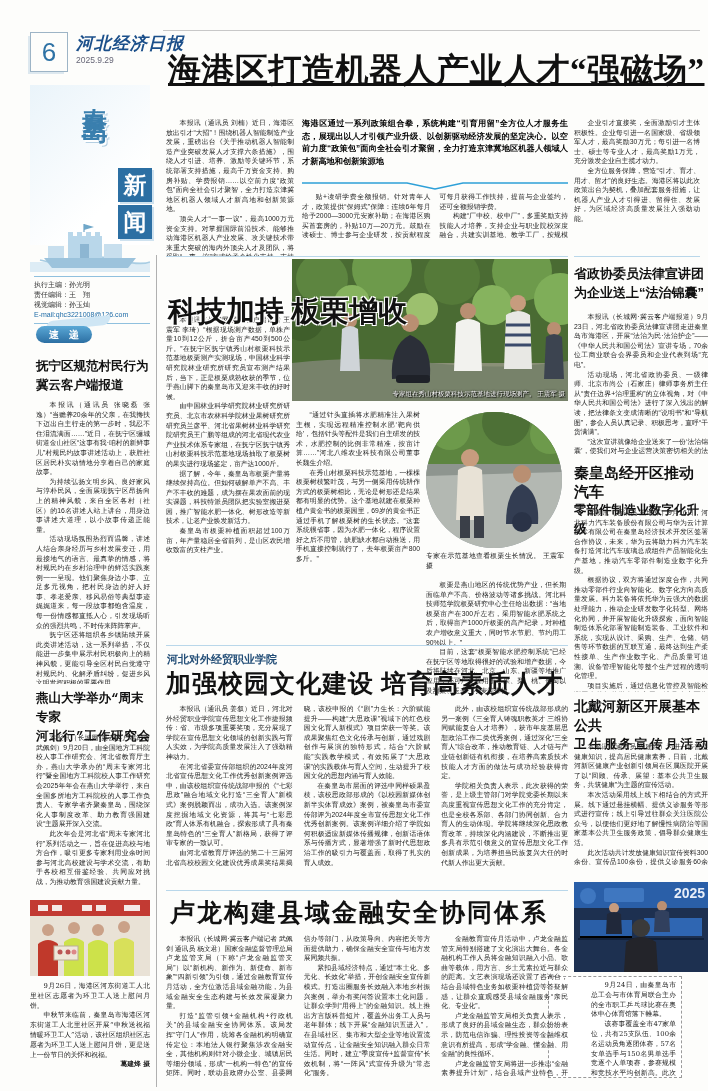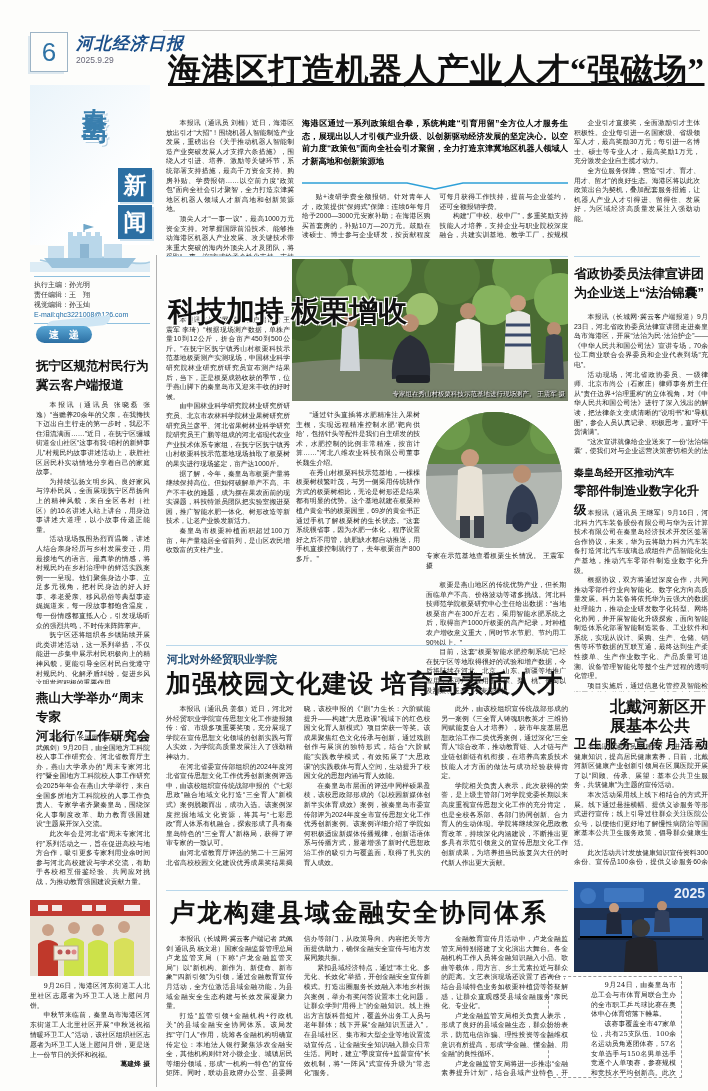--- a/index.html
+++ b/index.html
@@ -271,31 +271,31 @@
     <div class="sub-head">省政协委员法律宣讲团</div>
     <div class="sub-head">为企业送上“法治锦囊”</div>
   </div>
   <div class="abs body" style="left:574px;top:312px;width:134px;height:144px;">
       <p class="para">本报讯（长城网·冀云客户端报道）9月23日，河北省政协委员法律宣讲团走进秦皇岛市海港区，开展“法治为民·法治护企”——《中华人民共和国公司法》宣讲专场，70余位工商业联合会界委员和企业代表到场“充电”。</p>
       <p class="para">活动现场，河北省政协委员、一级律师、北京市尚公（石家庄）律师事务所主任从“责任边界+治理重构”的立体视角，对《中华人民共和国公司法》进行了深入浅出的解读，把法律条文变成清晰的“说明书”和“导航图”，参会人员认真记录、积极思考，直呼“干货满满”。</p>
       <p class="para">“这次宣讲就像给企业送来了一份‘法治锦囊’，使我们对与企业运营决策密切相关的法律条文有了更为透彻的理解。”秦皇岛金仕环保科技有限公司总经理表示，“以后我们一定把学到的法律知识运用到企业经营管理中，依法办事，让企业发展更规范、更稳健。”</p>
     </div>
 
   <div class="abs" style="left:574px;top:463px;width:134px;">
-    <div class="sub-head" style="font-size:10px;">秦皇岛经开区推动汽车</div>
+    <div class="sub-head" style="font-size:15px;">秦皇岛经开区推动汽车</div>
     <div class="sub-head" style="font-size:12.5px;">零部件制造业数字化升级</div>
   </div>
   <div class="abs body" style="left:574px;top:508px;width:134px;height:184px;">
       <p class="para">本报讯（通讯员 王继军）9月16日，河北科力汽车装备股份有限公司与华为云计算技术有限公司在秦皇岛经济技术开发区签署合作协议，未来，华为云将助力科力汽车装备打造河北汽车玻璃总成组件产品智能化生产基地，推动汽车零部件制造业数字化升级。</p>
       <p class="para">根据协议，双方将通过深度合作，共同推动零部件行业向智能化、数字化方向高质量发展。科力装备将依托华为云强大的数据处理能力，推动企业研发数字化转型、网络化协同，并开展智能化升级探索，面向智能制造体系化部署智能制造装备、工业软件和系统，实现从设计、采购、生产、仓储、销售等环节数据的互联互通，最终达到生产柔性接单、生产作业数字化、产品质量可追溯、设备管理智能化等整个生产过程的透明化管理。</p>
       <p class="para">项目实施后，通过信息化管控及智能检测平台等智能装备的应用，满足生产可靠性、安全性要求的同时，实现产量倍增。</p>
     </div>
 
   <div class="abs" style="left:574px;top:697px;width:134px;">
-    <div class="sub-head" style="font-size:16px;margin-left:36px;">北戴河新区开展基本公共</div>
+    <div class="sub-head" style="font-size:14px;">北戴河新区开展基本公共</div>
     <div class="sub-head just-last" style="font-size:12.5px;">卫生服务宣传月活动</div>
   </div>
   <div class="abs body" style="left:574px;top:742px;width:134px;height:126px;">
       <p class="para">本报讯（通讯员 侯建红）为进一步普及健康知识，提高居民健康素养，日前，北戴河新区健康产业创新引领局在区属医院开展了以“回顾、传承、展望：基本公共卫生服务，共筑健康”为主题的宣传活动。</p>
       <p class="para">本次活动采用线上线下相结合的方式开展。线下通过悬挂横幅、提供义诊服务等形式进行宣传；线上引导过往群众关注医院公众号，以便他们更好地了解慢性病防治等国家基本公共卫生服务政策，倡导群众健康生活。</p>
       <p class="para">此次活动共计发放健康知识宣传资料300余份、宣传品100余份，提供义诊服务60余人次，接受群众咨询80余人次。</p>
     </div>
 
   <div class="abs photo" style="left:574px;top:882px;width:134px;height:90px;">
     <svg width="134" height="90" viewBox="0 0 134 90">

